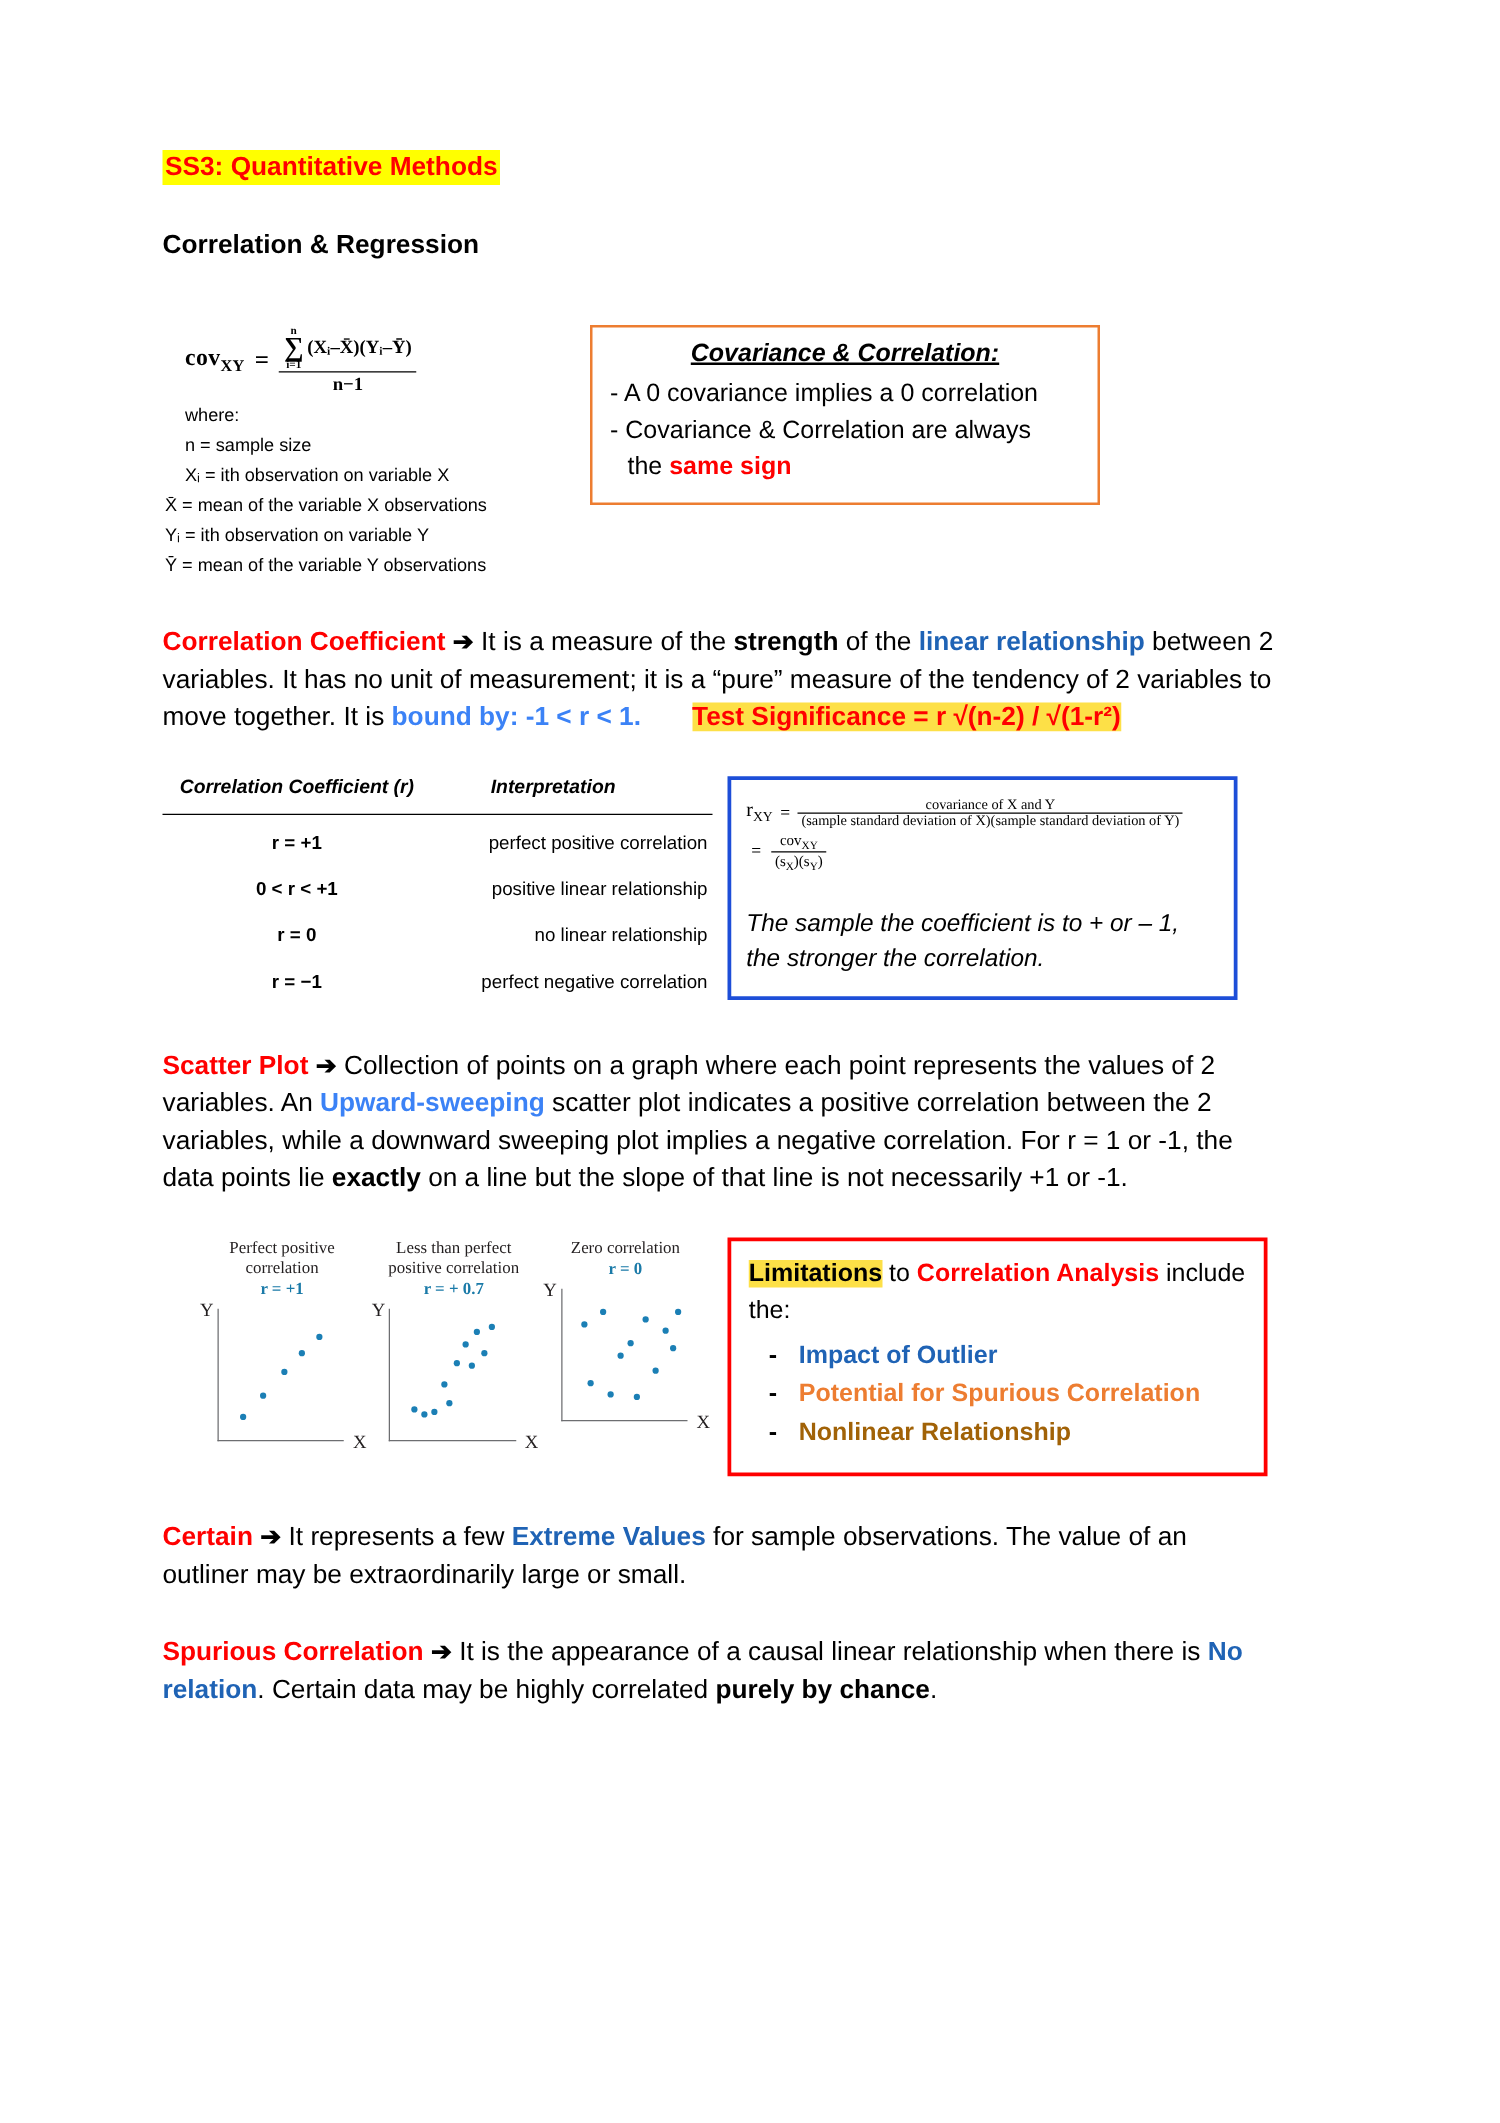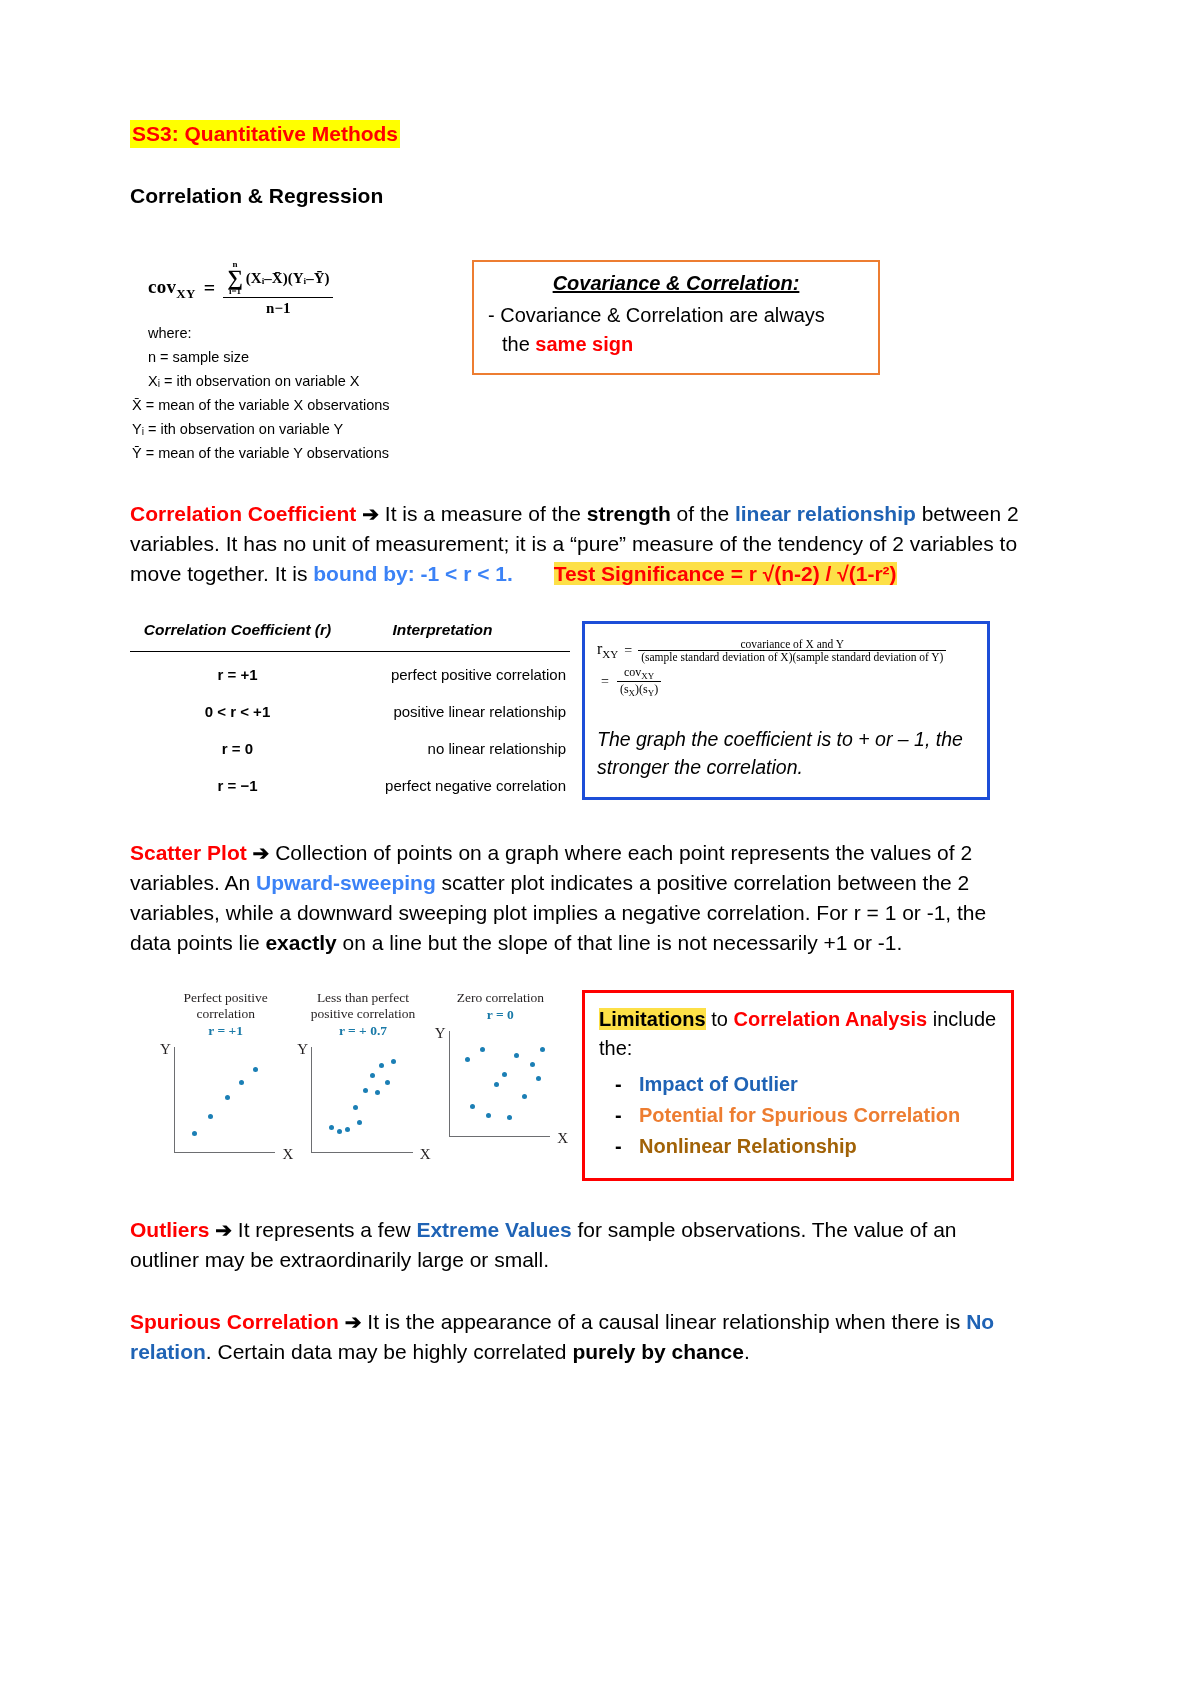--- a/index.html
+++ b/index.html
@@ -367,20 +367,21 @@
           <div class="ind">n = sample size</div>
           <div class="ind">Xᵢ = ith observation on variable X</div>
           <div class="ind2">X̄ = mean of the variable X observations</div>
           <div class="ind2">Yᵢ = ith observation on variable Y</div>
           <div class="ind2">Ȳ = mean of the variable Y observations</div>
         </div>
       </div>
 
       <div class="orange-box">
         <div class="obtitle">Covariance &amp; Correlation:</div>
+        <div class="obline">- A 0 covariance implies a 0 correlation</div>
         <div class="obline">- Covariance &amp; Correlation are always</div>
         <div class="obline obline2"><span>the </span><span class="red">same sign</span></div>
       </div>
     </div>
 
     <div class="blockgap-lg"></div>
 
     
     <p class="para">
       <span class="red">Correlation Coefficient</span>
@@ -430,21 +431,21 @@
           </div>
           <div class="rxy-line2">
             <span class="eq">=</span>
             <span class="rxy-frac2">
               <span class="n"><span>cov</span><sub>XY</sub></span>
               <span class="bar"></span>
               <span class="d"><span>(s</span><sub>X</sub><span>)(s</span><sub>Y</sub><span>)</span></span>
             </span>
           </div>
         </div>
-        <div class="note">The graph the coefficient is to + or – 1, the stronger the correlation.</div>
+        <div class="note">The sample the coefficient is to + or – 1, the stronger the correlation.</div>
       </div>
     </div>
 
     <div class="blockgap-lg"></div>
 
     
     <p class="para">
       <span class="red">Scatter Plot</span>
       <span class="arrow">➔</span><span> Collection of points on a graph where each point represents the values of 2 variables. An </span><span class="orange">Upward-sweeping</span><span> scatter plot indicates a positive correlation between the 2 variables, while a downward sweeping plot implies a negative correlation. For r = 1 or -1, the data points lie </span><span class="bold">exactly</span><span> on a line but the slope of that line is not necessarily +1 or -1.</span>
     </p>
@@ -524,21 +525,21 @@
           <li><span class="dash">-</span><span class="txt-orange">Potential for Spurious Correlation</span></li>
           <li><span class="dash">-</span><span class="txt-black">Nonlinear Relationship</span></li>
         </ul>
       </div>
     </div>
 
     <div class="blockgap-lg"></div>
 
     
     <p class="para">
-      <span class="red">Outliers</span>
+      <span class="red">Certain</span>
       <span class="arrow">➔</span><span> It represents a few </span><span class="blue">Extreme Values</span><span> for sample observations. The value of an outliner may be extraordinarily large or small.</span>
     </p>
 
     <div class="blockgap-md"></div>
 
     
     <p class="para">
       <span class="red">Spurious Correlation</span>
       <span class="arrow">➔</span><span> It is the appearance of a causal linear relationship when there is </span><span class="blue">No relation</span><span>. Certain data may be highly correlated </span><span class="bold">purely by chance</span><span>.</span>
     </p>

